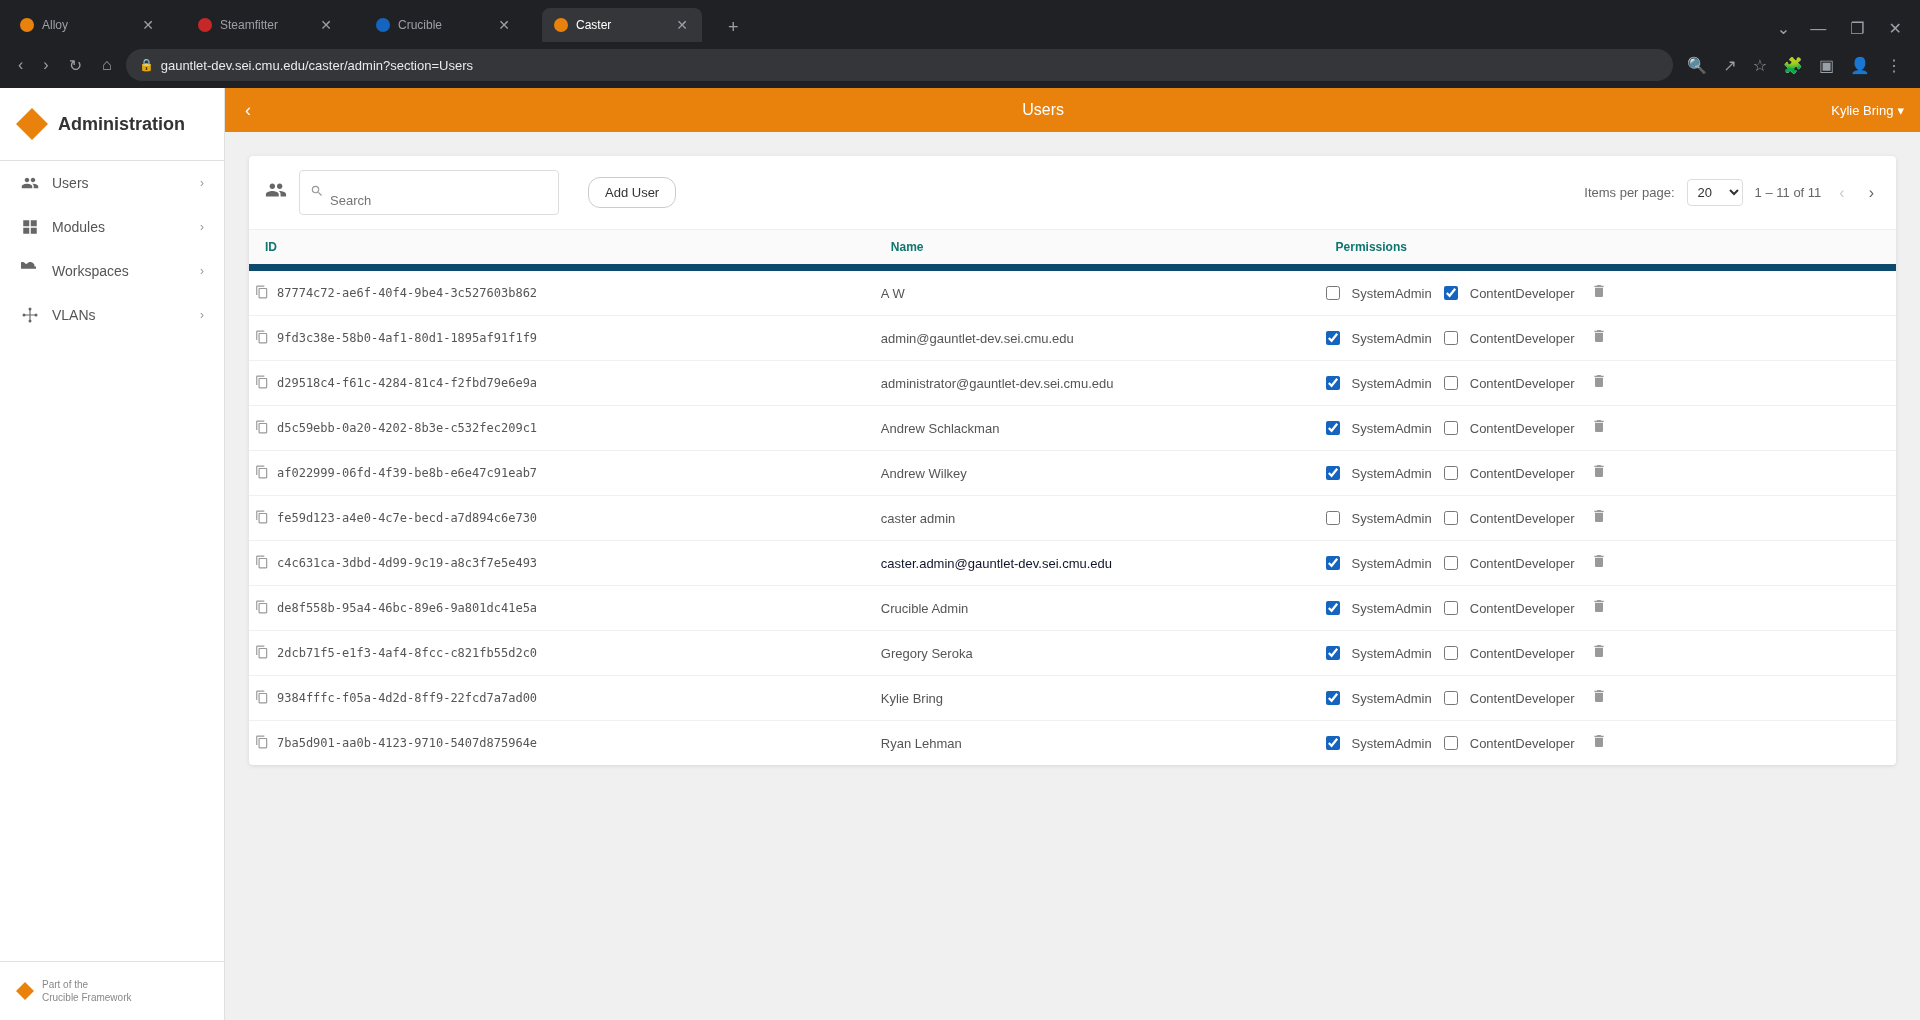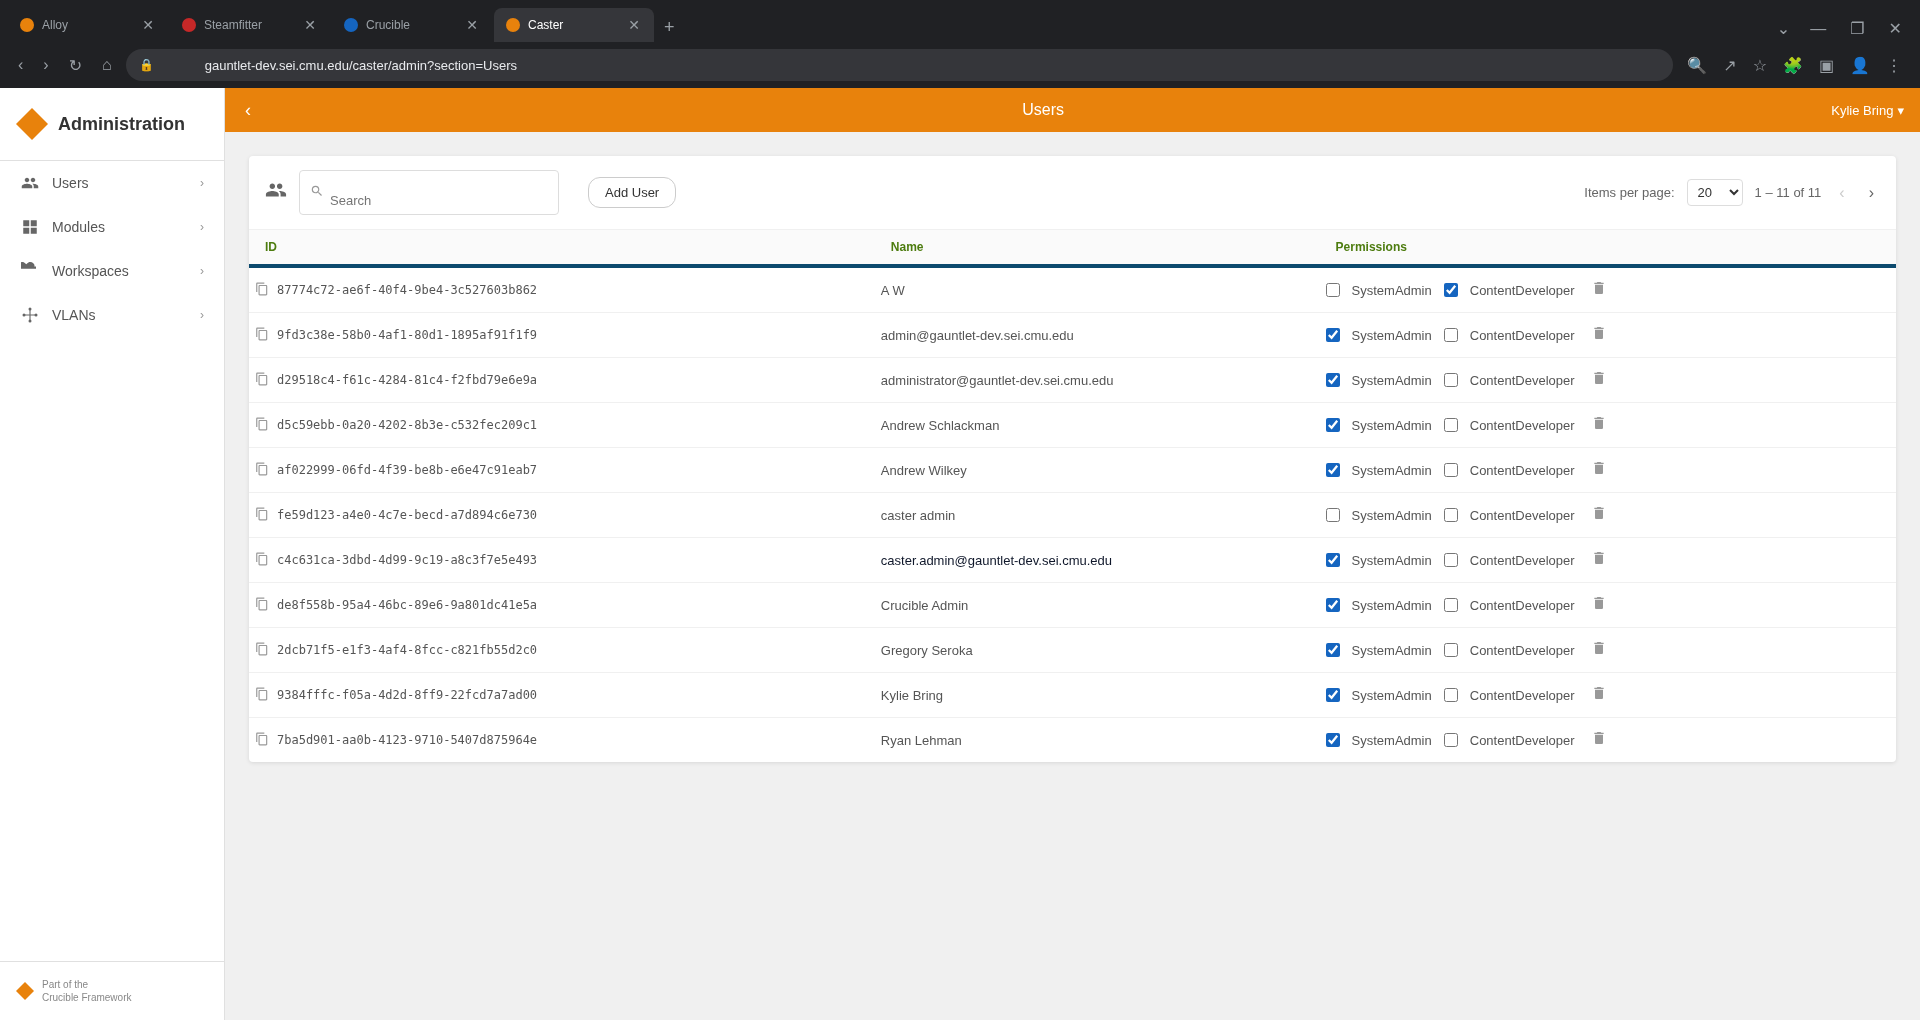--- a/index.html
+++ b/index.html
@@ -16,21 +16,21 @@
     .tab-close { font-size: 14px; color: #9aa0a6; cursor: pointer; padding: 2px; border-radius: 50%; line-height: 1; }
     .tab-new { background: none; border: none; color: #9aa0a6; font-size: 18px; cursor: pointer; padding: 4px 8px; }
     .tab-controls { display: flex; gap: 4px; margin-left: auto; align-items: center; }
     .tab-control-btn { background: none; border: none; color: #9aa0a6; font-size: 16px; cursor: pointer; padding: 4px 6px; }
     .win-btn { background: none; border: none; color: #9aa0a6; font-size: 16px; cursor: pointer; padding: 4px 10px; }
 
     .address-bar { display: flex; align-items: center; height: 46px; padding: 0 12px; gap: 8px; }
     .nav-btn { background: none; border: none; color: #9aa0a6; font-size: 16px; cursor: pointer; padding: 6px; border-radius: 50%; }
     .url-bar { flex: 1; background: #35363a; border: none; border-radius: 20px; height: 32px; padding: 0 14px; color: #e8eaed; font-size: 13px; display: flex; align-items: center; }
     .url-icon { margin-right: 6px; font-size: 12px; color: #9aa0a6; }
-    .url-text { color: #e8eaed; font-size: 13px; margin-left: 44px; }
+    .url-text { color: #e8eaed; font-size: 13px; }
     .browser-actions { display: flex; gap: 4px; align-items: center; }
     .browser-action-btn { background: none; border: none; color: #9aa0a6; font-size: 16px; cursor: pointer; padding: 6px; border-radius: 50%; }
 
     
     .app { display: flex; height: calc(1020px - 88px); }
 
     
     .sidebar { width: 225px; background: #fff; display: flex; flex-direction: column; border-right: 1px solid #e0e0e0; flex-shrink: 0; }
     .sidebar-header { padding: 20px 16px; display: flex; align-items: center; gap: 10px; border-bottom: 1px solid #e0e0e0; }
     .app-title { font-size: 18px; font-weight: 600; color: #333; }
@@ -63,21 +63,21 @@
     .add-user-btn { background: #fff; border: 1px solid #ccc; border-radius: 12px; padding: 7px 16px; font-size: 13px; color: #333; cursor: pointer; margin-left: 17px; }
     .pagination-info { margin-left: auto; display: flex; align-items: center; gap: 12px; color: #666; font-size: 13px; }
     .items-per-page { display: flex; align-items: center; gap: 12px; }
     .per-page-select { border: 1px solid #ddd; border-radius: 4px; padding: 4px 6px; font-size: 13px; color: #333; background: #fff; cursor: pointer; }
     .page-range { color: #666; }
     .page-nav-btn { background: none; border: none; color: #666; cursor: pointer; padding: 4px 6px; font-size: 16px; border-radius: 4px; }
     .page-nav-btn.disabled { color: #ccc; cursor: default; }
 
     
     .users-table { width: 100%; border-collapse: collapse; }
-    .users-table th { padding: 10px 16px; text-align: left; font-size: 12px; font-weight: 600; color: #4d7c0f; border-bottom: 4px solid #0c4a6e; background: #fafafa; }
+    .users-table th { padding: 10px 16px; text-align: left; font-size: 12px; font-weight: 600; color: #0f766e; border-bottom: 7px solid #0c4a6e; background: #fafafa; }
     .users-table td { padding: 10px 6px; border-bottom: 1px solid #f0f0f0; vertical-align: middle; }
     .users-table tr:last-child td { border-bottom: none; }
 
     .copy-icon { color: #999; cursor: pointer; font-size: 14px; }
 
     .id-cell { display: flex; align-items: center; gap: 8px; }
     .id-text { font-size: 12px; color: #555; font-family: monospace; }
     .checkbox-label { color: #555; font-size: 13px; }
     .perm-checkbox { width: 14px; height: 14px; accent-color: #1565c0; cursor: pointer; }
 
@@ -96,21 +96,21 @@
       clip-path: polygon(50% 0%, 100% 50%, 50% 100%, 0% 50%);
       flex-shrink: 0;
     }
   </style>
 </head>
 <body>
 
 <div class="browser-chrome">
   <div class="tab-bar">
 
-    <div id="tabs-container" style="display:flex;align-items:flex-end;gap:2px;flex:1;">
+    <div id="tabs-container" style="display:flex;align-items:flex-end;gap:18px;flex:1;">
         <div class="tab">
     <div class="tab-icon" style="background:#e8820c"></div>
     <span class="tab-title">Alloy</span>
     <span class="tab-close">✕</span>
   </div>
         <div class="tab">
     <div class="tab-icon" style="background:#c62828"></div>
     <span class="tab-title">Steamfitter</span>
     <span class="tab-close">✕</span>
   </div>

